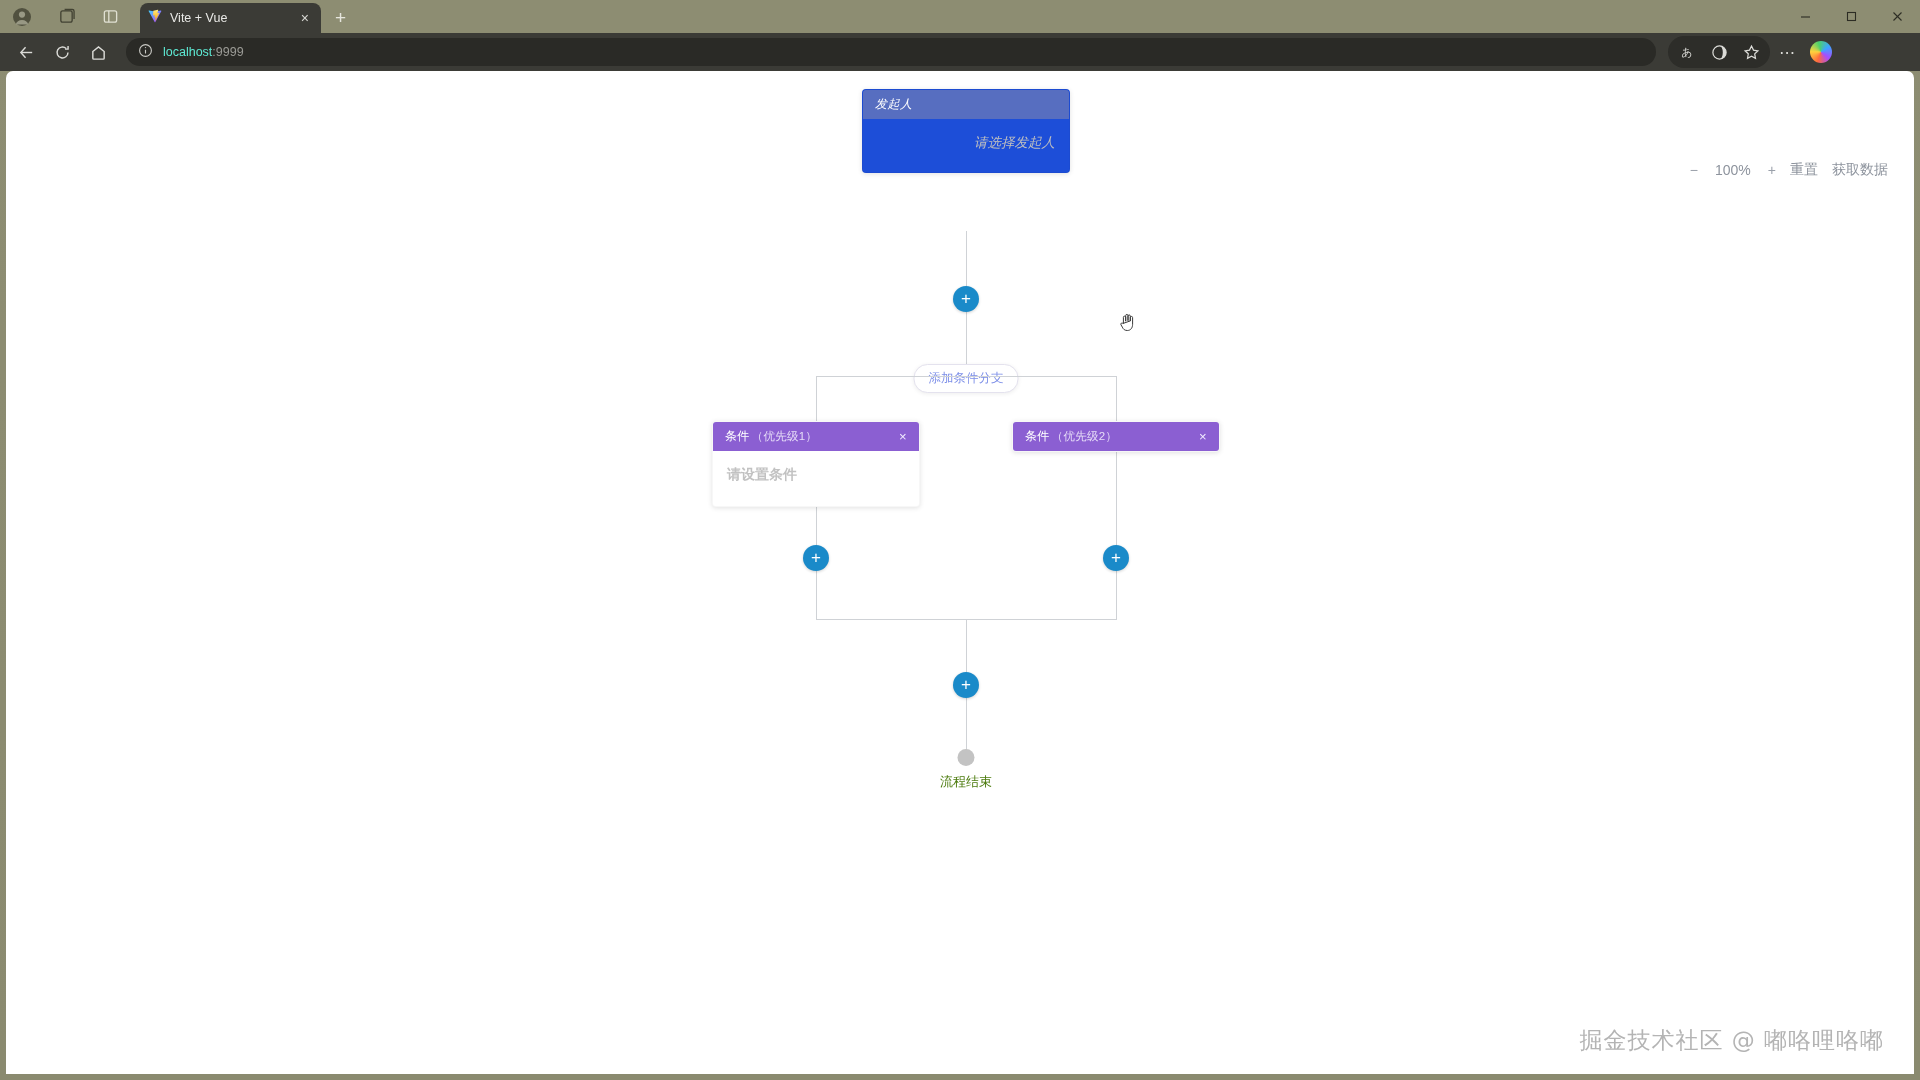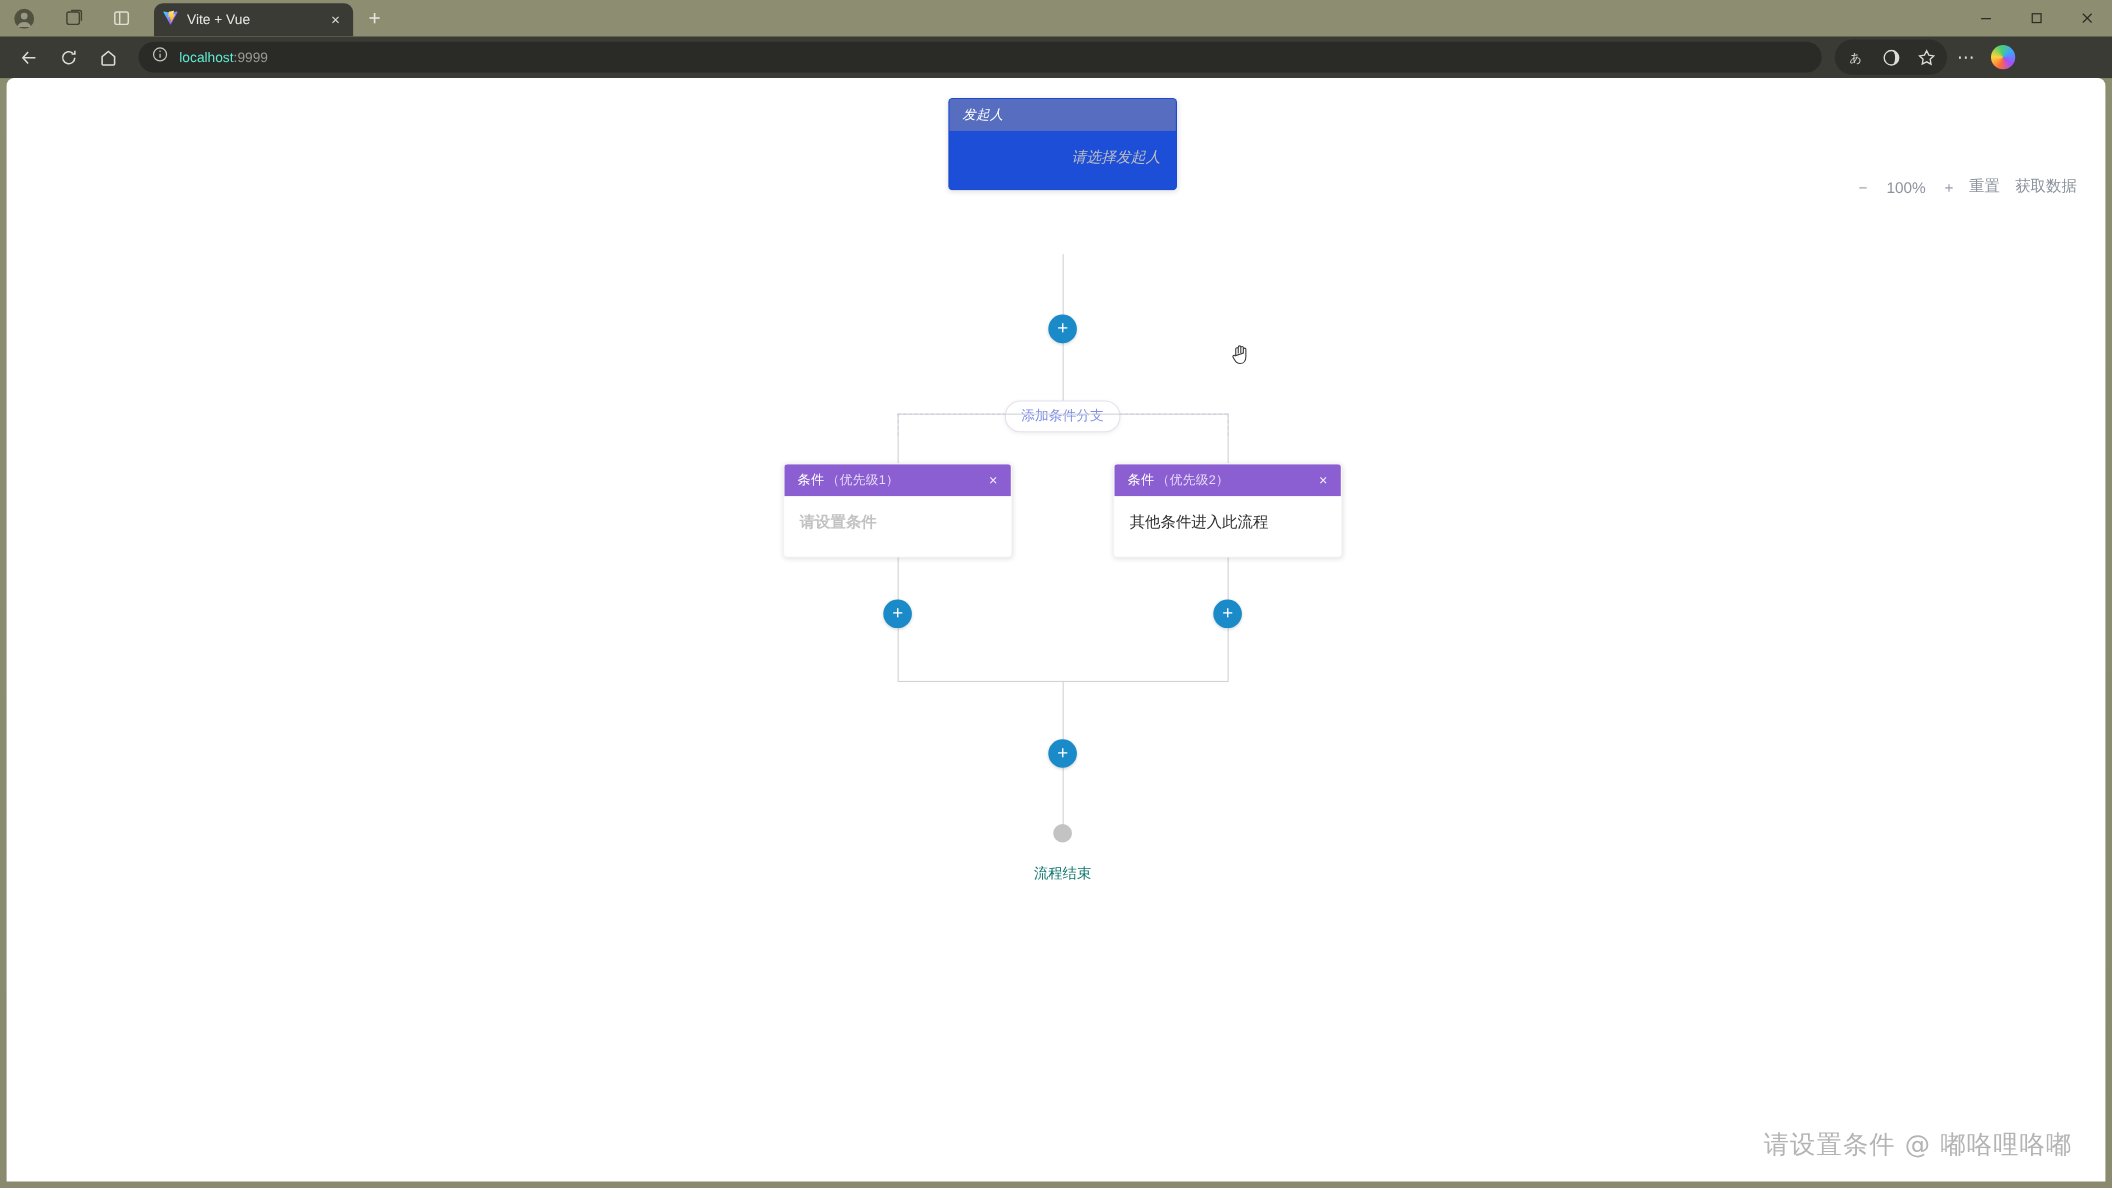--- a/index.html
+++ b/index.html
@@ -134,21 +134,21 @@
     box-shadow: 0 1px 4px rgba(0,0,0,.07); white-space: nowrap;
   }
 
   
   #end-dot {
     position: absolute; width: 17px; height: 17px; border-radius: 50%;
     background: #c3c3c3; transform: translateX(-50%);
   }
   #end-label {
     position: absolute; transform: translateX(-50%);
-    font-size: 13px; color: #0f766e; white-space: nowrap; margin-top: 12px;
+    font-size: 13px; color: #4d7c0f; white-space: nowrap;
   }
 
   
   #grab-cursor { position: absolute; left: 1112px; top: 240px; width: 20px;
     height: 22px; pointer-events: none; }
 
   
   #watermark {
     position: absolute; right: 30px; bottom: 18px;
     font-size: 23px; color: #b4b4b4; letter-spacing: 1px;
@@ -325,21 +325,20 @@
             <div class="cond-body placeholder">请设置条件</div>
           </div>
         </div>
 
         <div class="node-wrap" style="left:150px; top:350px;">
           <div class="cond-card">
             <div class="cond-header">
               <span><span>条件</span><span class="pri">（优先级2）</span></span>
               <span class="cond-close">×</span>
             </div>
-            <div class="cond-body filled">其他条件进入此流程</div>
           </div>
         </div>
 
         <div class="plus-btn" style="left:-150px; top:474px;">
             <span>+</span>
           </div>
         <div class="plus-btn" style="left:150px; top:474px;">
             <span>+</span>
           </div>
 
@@ -354,16 +353,16 @@
 
       </div>
 
       <div id="grab-cursor">
         <svg width="20" height="22" viewBox="0 0 20 22">
           <path d="M5.4 12.5V6.3a1.15 1.15 0 0 1 2.3 0v4.1m0-.4V4.6a1.15 1.15 0 0 1 2.3 0v5.2m0-.2V5.1a1.15 1.15 0 0 1 2.3 0v5m0-.2V6.6a1.15 1.15 0 0 1 2.3 0v6.7c0 3.6-2 6.2-5.2 6.2-3 0-4-1.3-5.1-3.4L3 13.8a1.15 1.15 0 0 1 1.9-1.3z" fill="#ffffff" stroke="#3a3a3a" stroke-width="1"></path>
         </svg>
       </div>
     </div>
 
-    <div id="watermark">请设置条件 @ 嘟咯哩咯嘟</div>
+    <div id="watermark">掘金技术社区 @ 嘟咯哩咯嘟</div>
 
   </div>
 </div>
 
 </body></html>

